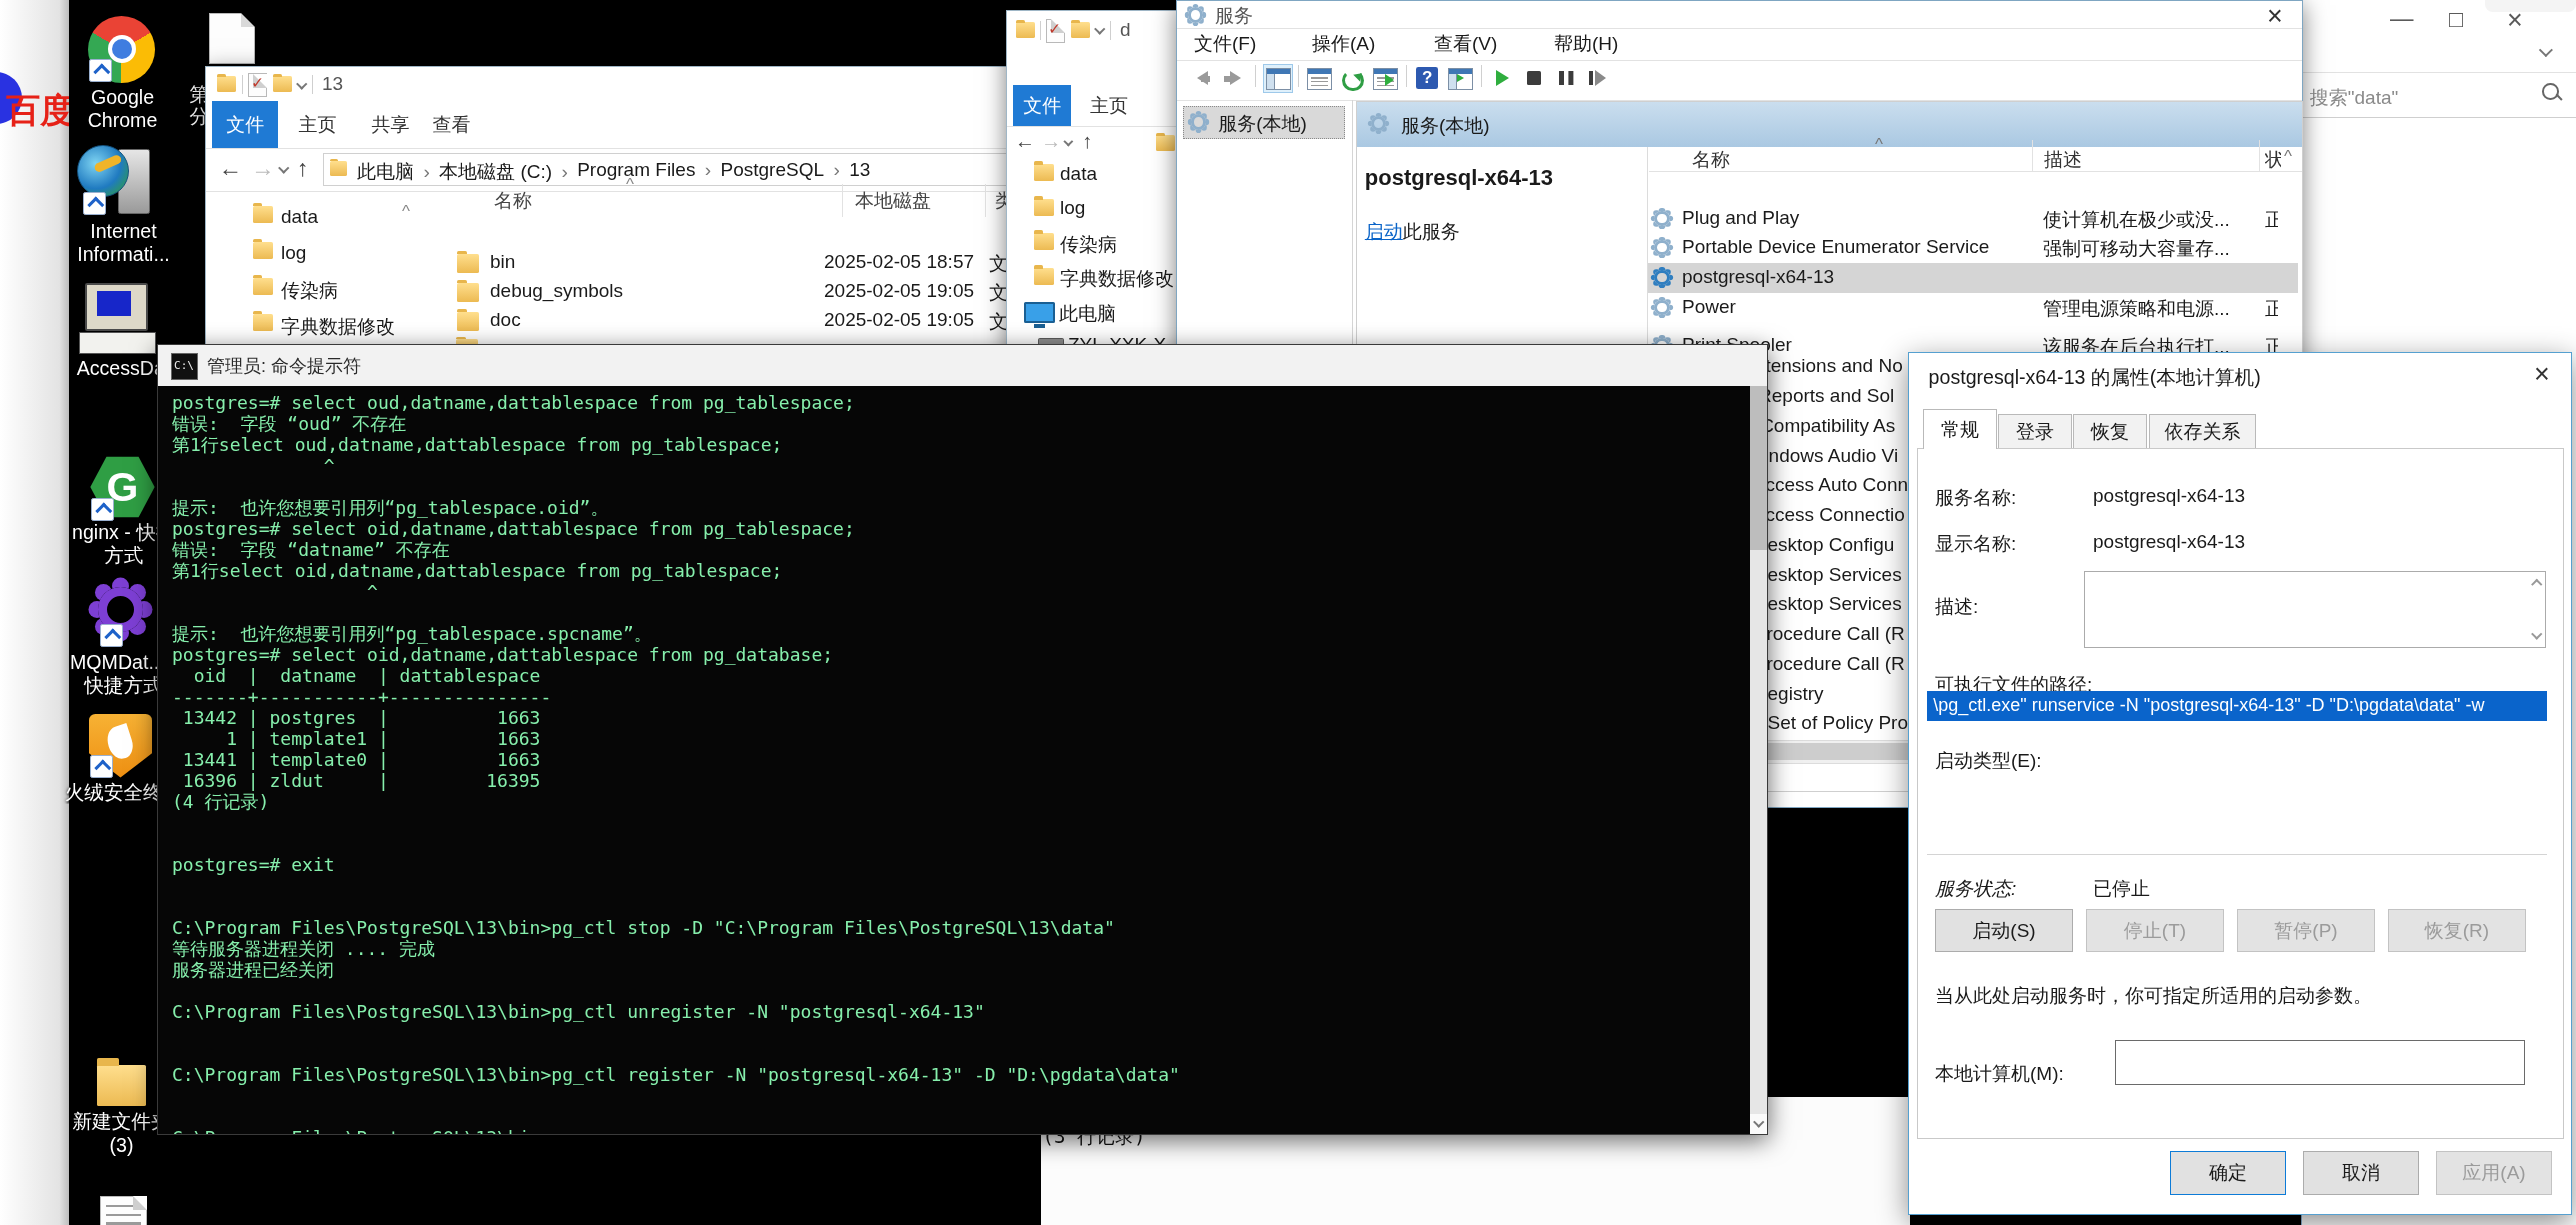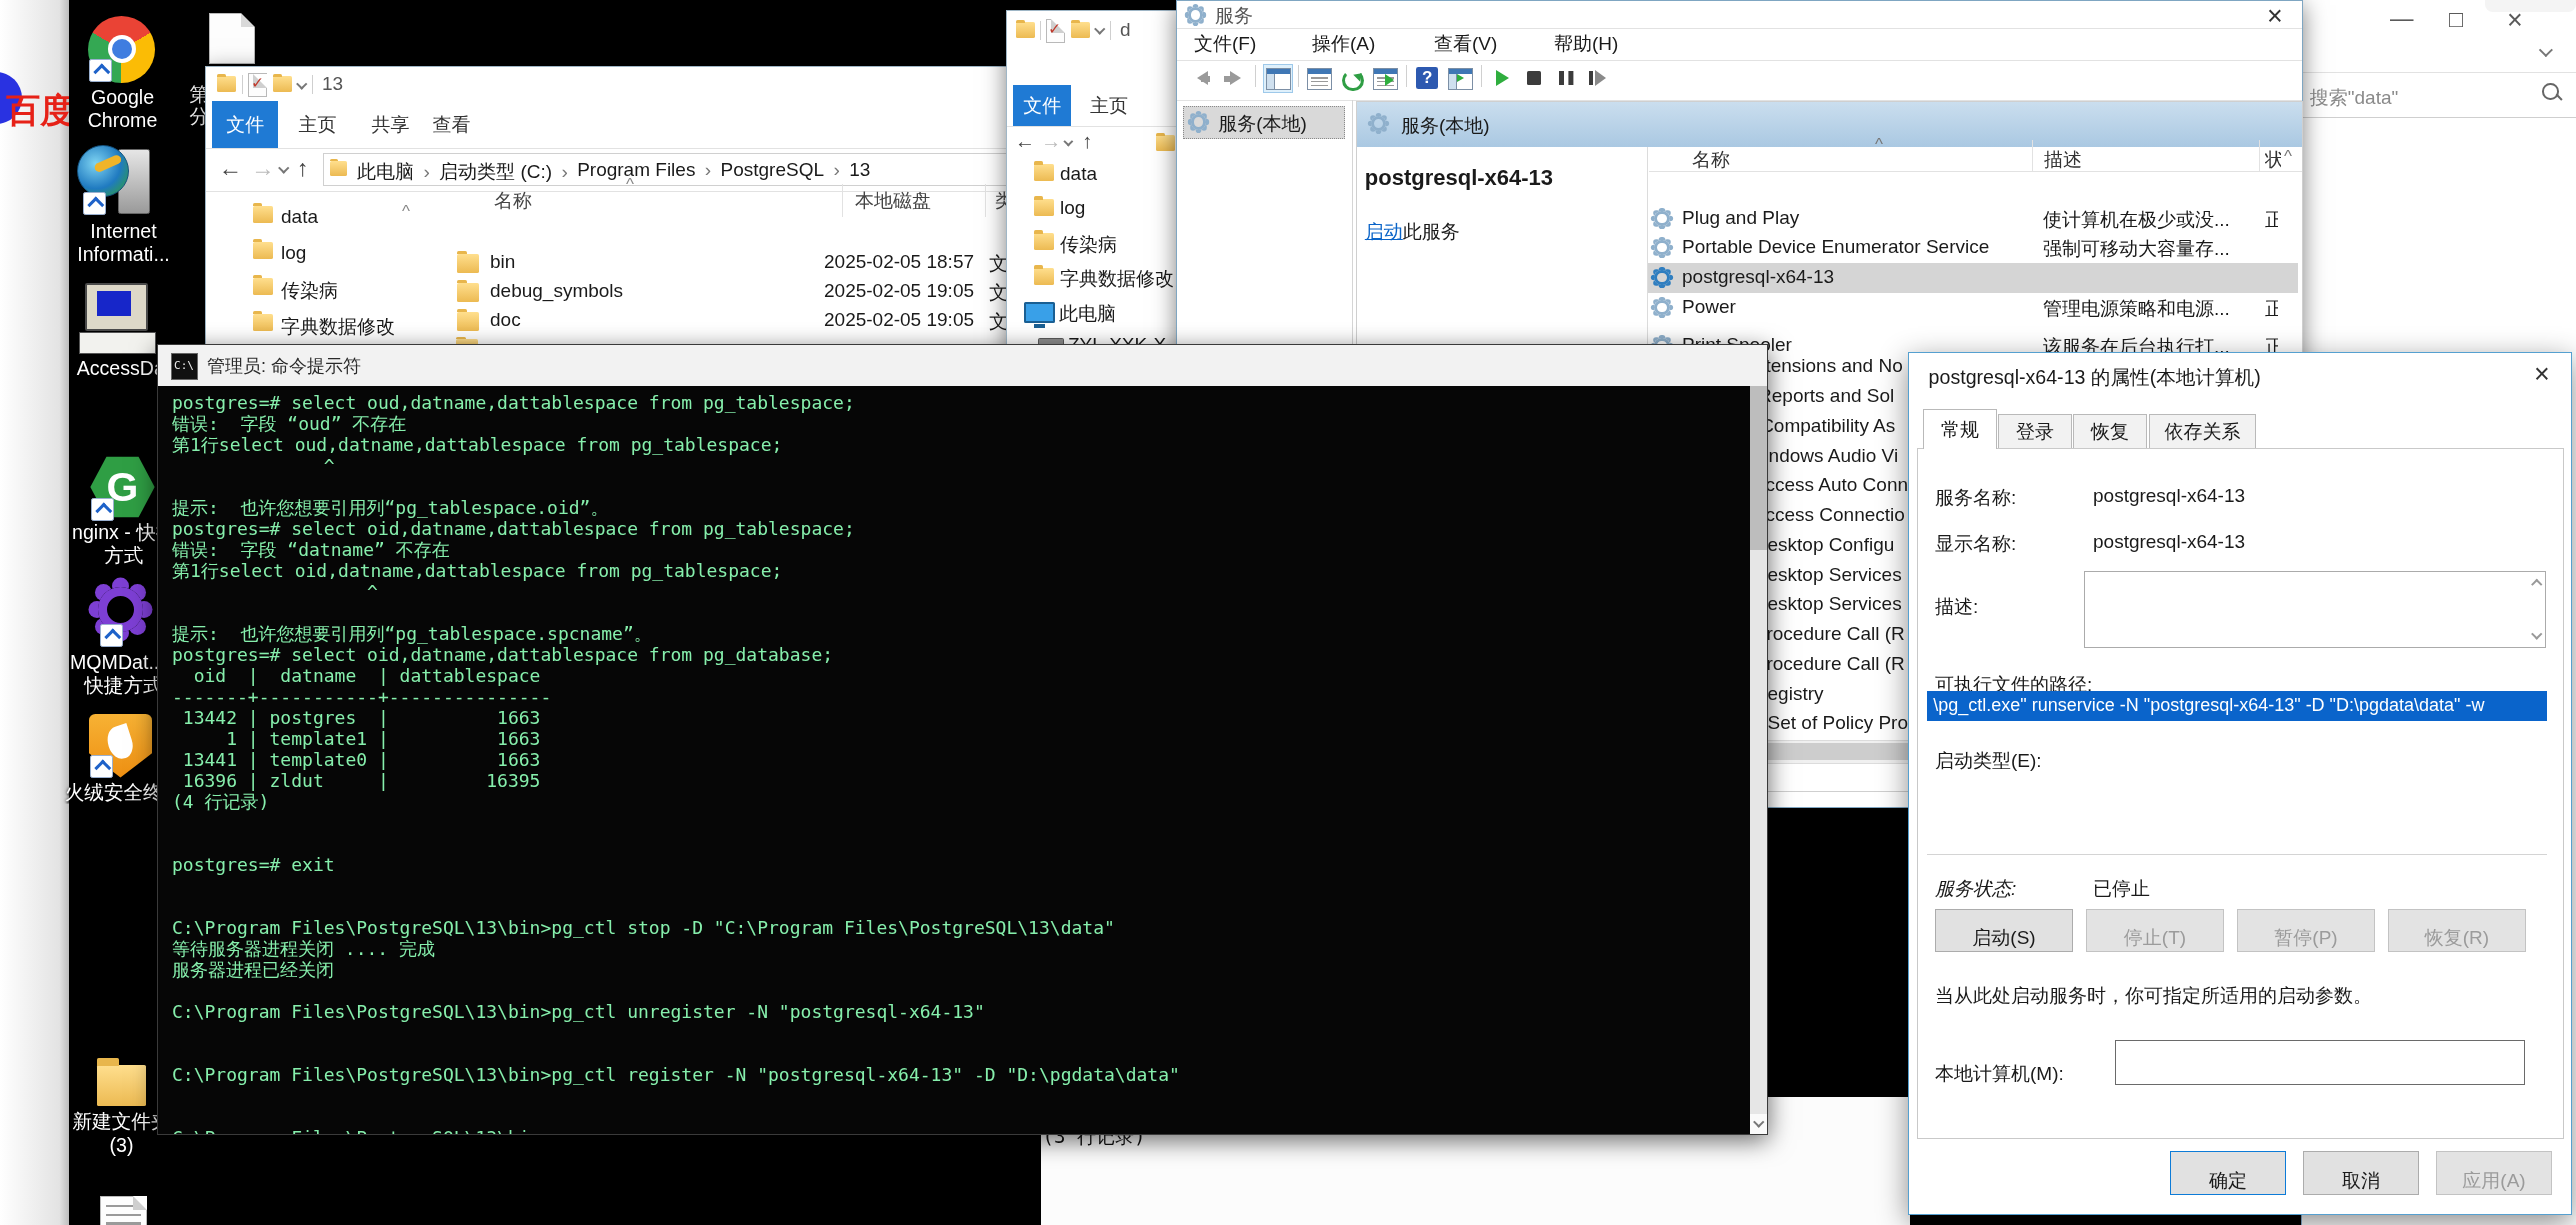--- a/index.html
+++ b/index.html
@@ -66,21 +66,21 @@
   .stepb::after{content:"";position:absolute;left:6.3px;top:-1.6px;border:8.6px solid transparent;border-left:11.7px solid #8a8a8a;}
   .tsep{position:absolute;top:4.7px;width:0.8px;height:22px;background:#d0d0d0;}
   
   .srow{position:absolute;height:30px;font-size:19px;}
   .srow .sname{position:absolute;left:34px;top:3.1px;white-space:nowrap;}
   .srow .sdesc{position:absolute;left:395px;top:3.1px;width:218px;white-space:nowrap;overflow:hidden;}
   .srow .sstat{position:absolute;left:617px;top:3.1px;width:12.5px;white-space:nowrap;overflow:hidden;}
   .srow.selected{background:#d5d5d5;}
   
   .btn{position:absolute;background:#e1e1e1;border:0.8px solid #acacac;font-size:19px;color:#1a1a1a;
-    display:flex;align-items:flex-end;justify-content:center;}
+    display:flex;align-items:center;justify-content:center;}
   .btn.disabled{background:#e3e3e3;border-color:#c3c3c3;color:#9b9b9b;}
   .btn.default{border:1.6px solid #0d7bd7;}
   
   .label24{position:absolute;font-size:19px;white-space:nowrap;}
   .mono{font-family:"DejaVu Sans Mono","Liberation Mono",monospace;}
   .mag{position:absolute;width:12.5px;height:12.5px;border:2.3px solid #666;border-radius:50%;}
   .mag::after{content:"";position:absolute;left:11px;top:11px;width:7.8px;height:2.3px;background:#666;transform:rotate(45deg);}
   .shield{position:absolute;background:linear-gradient(#f7b234,#ee8f12);
     clip-path:polygon(0% 0%,100% 0%,100% 62%,50% 100%,0% 62%);border-radius:6.3px;}
   .flame{position:absolute;background:#fff;border-radius:60% 0 55% 55%;transform:rotate(-18deg);}
@@ -195,21 +195,21 @@
   <div class="hline" style="left:0;top:81px;width:971px;"></div>
 
   <span class="glyph" style="left:12.5px;top:88px;font-size:23.5px;color:#444;">←</span>
   <span class="glyph" style="left:45px;top:88px;font-size:23.5px;color:#bbb;">→</span>
   <span class="chev down" style="left:74px;top:97px;width:5.5px;height:5.5px;"></span>
   <span class="glyph" style="left:91px;top:88px;font-size:23.5px;color:#444;">↑</span>
   <div class="abs" style="left:117px;top:86px;width:764px;height:31px;border:0.8px solid #d0d0d0;background:#fff;">
     <div class="folder" style="left:6.3px;top:7px;width:17px;height:15px;"></div>
     <div class="abs" style="left:33px;top:4.7px;font-size:19px;display:flex;white-space:nowrap;">
       <span class="crumb-sep">此电脑</span>
-        <span class="crumb-sep">启动类型 (C:)</span>
+        <span class="crumb-sep">本地磁盘 (C:)</span>
         <span class="crumb-sep">Program Files</span>
         <span class="crumb-sep">PostgreSQL</span>
         <span>13</span>
     </div>
   </div>
   <div class="hline" style="left:0;top:124px;width:971px;"></div>
 
   <div class="folder" style="left:47px;top:139px;width:20.4px;height:17px;"></div>
   <div class="label24" style="left:75px;top:139px;">data</div>
   <div class="folder" style="left:47px;top:175px;width:20.4px;height:17px;"></div>

